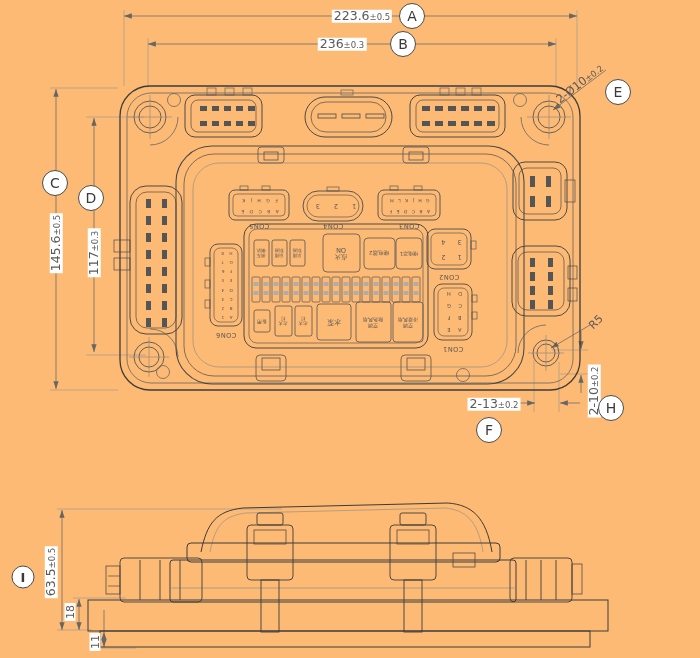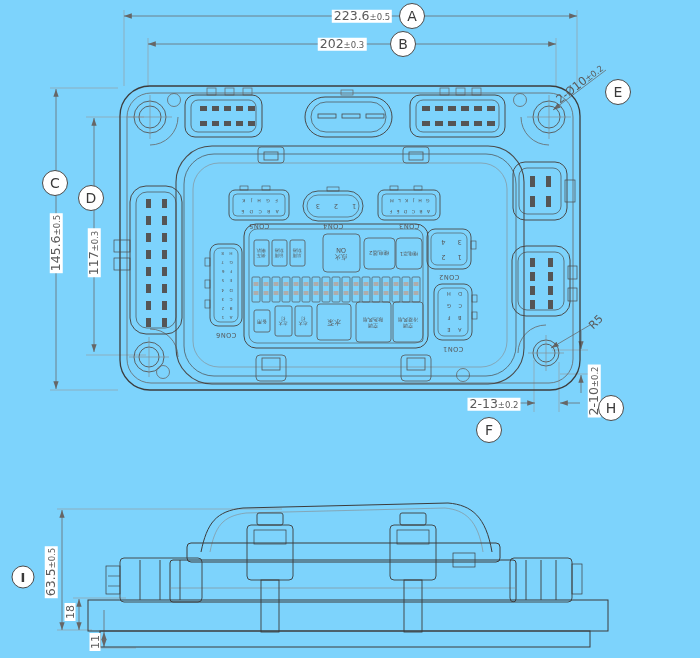--- a/index.html
+++ b/index.html
@@ -1,16 +1,16 @@
 <!DOCTYPE html>
 <html><head>
 <meta charset="utf-8">
 <style>
   html,body{margin:0;padding:0;background:#fff;}
-  #scene{position:relative;width:700px;height:658px;background:#7dd3fc;overflow:hidden;
+  #scene{position:relative;width:700px;height:658px;background:#fdba74;overflow:hidden;
          font-family:"DejaVu Sans","Liberation Sans",sans-serif;color:#4a4a4a;}
   #art{position:absolute;left:0;top:0;}
   .txt{position:absolute;transform:translate(-50%,-50%);white-space:nowrap;
        font-size:12.5px;color:#5a5a5a;background:#fff;padding:0 2px;line-height:1;}
   .txt .tol{font-size:8.5px;}
   .v{transform:translate(-50%,-50%) rotate(-90deg);}
   .diag{transform:translate(-50%,-50%) rotate(-38deg);}
   .diag45{transform:translate(-50%,-50%) rotate(-45deg);}
   .balloon{position:absolute;transform:translate(-50%,-50%);width:24px;height:24px;
            border:1.3px solid #4a4a4a;border-radius:50%;background:#fff;
@@ -380,21 +380,21 @@
     <rect x="400" y="513" width="26" height="12" rx="2"></rect>
     <rect x="390" y="525" width="46" height="55" rx="4"></rect>
     <rect x="397" y="530" width="32" height="14" stroke-width="0.7"></rect>
     <rect x="404" y="580" width="18" height="52"></rect>
   </g>
 </svg>
 
 <div class="txt" style="left:362px;top:16px;"><span>223.6</span><span class="tol">±0.5</span></div>
 <div class="balloon" style="left:412px;top:16px;">A</div>
 
-<div class="txt" style="left:342px;top:44px;"><span>202</span><span class="tol">±0.3</span></div>
+<div class="txt" style="left:342px;top:44px;"><span>236</span><span class="tol">±0.3</span></div>
 <div class="balloon" style="left:403px;top:44px;">B</div>
 
 <div class="balloon" style="left:55px;top:183px;">C</div>
 <div class="txt v" style="left:56px;top:243px;"><span>145.6</span><span class="tol">±0.5</span></div>
 
 <div class="balloon" style="left:91px;top:198px;">D</div>
 <div class="txt v" style="left:94px;top:253px;"><span>117</span><span class="tol">±0.3</span></div>
 
 <div class="txt diag" style="left:580px;top:84px;font-size:11.5px;background:transparent;"><span>2-Ø10</span><span class="tol">±0.2</span></div>
 <div class="balloon" style="left:618px;top:92px;">E</div>

